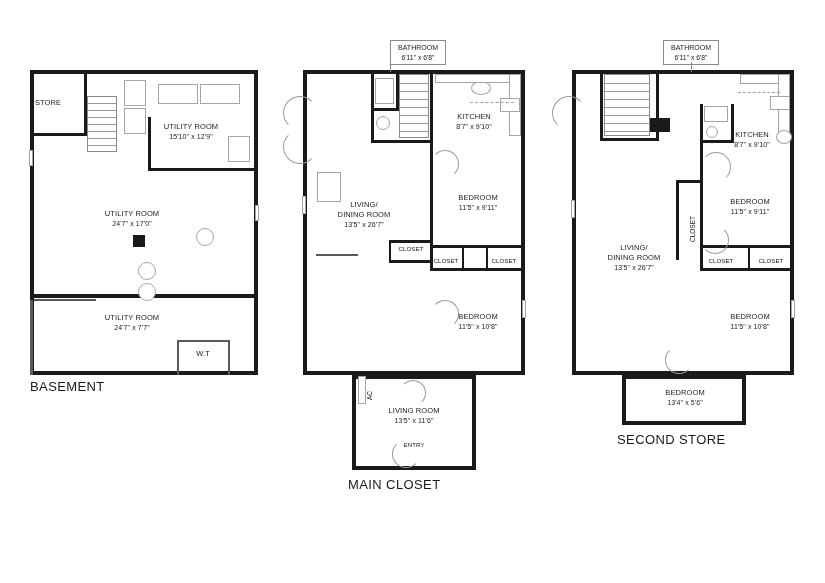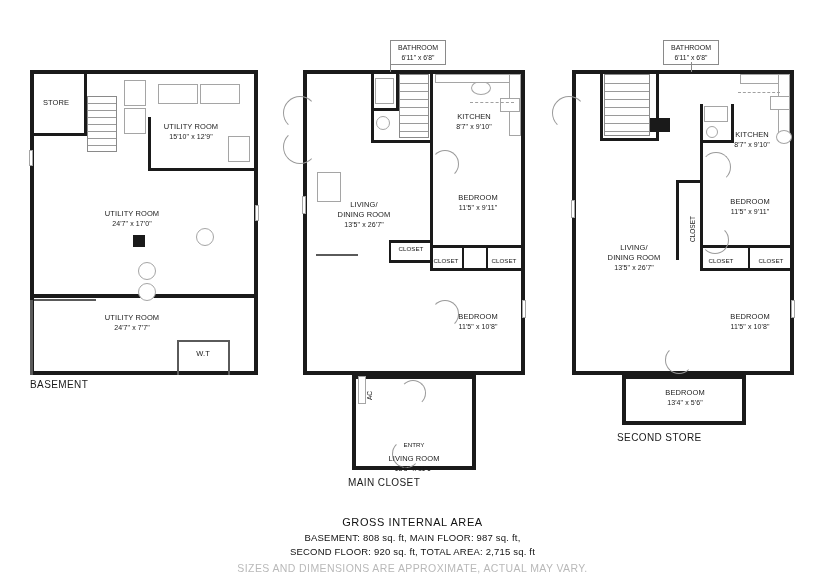--- a/index.html
+++ b/index.html
@@ -45,21 +45,21 @@
   .label .nm {
     display: block;
     font-size: 7.5px;
   }
   .label .dim {
     display: block;
     font-size: 7px;
   }
   .floor-title {
     position: absolute;
-    font-size: 10px;
+    font-size: 13px;
     letter-spacing: 0.4px;
     color: #1a1a1a;
     white-space: nowrap;
   }
   .callout {
     position: absolute;
     border: 1px solid #8a8a8a;
     background: #ffffff;
     text-align: center;
     font-size: 7px;
@@ -179,21 +179,21 @@
   <div class="fixture soft" style="left:124px; top:80px; width:22px; height:26px;"></div>
   <div class="fixture soft" style="left:124px; top:108px; width:22px; height:26px;"></div>
   <div class="fixture soft" style="left:228px; top:136px; width:22px; height:26px;"></div>
   <div class="fixture dark" style="left:133px; top:235px; width:12px; height:12px;"></div>
   <div class="fixture round soft" style="left:196px; top:228px; width:18px; height:18px;"></div>
   <div class="fixture round soft" style="left:138px; top:262px; width:18px; height:18px;"></div>
   <div class="fixture round soft" style="left:138px; top:283px; width:18px; height:18px;"></div>
   <div class="fixture soft" style="left:29px; top:150px; width:4px; height:16px;"></div>
   <div class="fixture soft" style="left:255px; top:205px; width:4px; height:16px;"></div>
 
-  <div class="label" style="left:56px; top:98px;">
+  <div class="label" style="left:48px; top:98px;">
     <span class="nm">STORE</span>
   </div>
   <div class="label" style="left:191px; top:122px;">
     <span class="nm">UTILITY ROOM</span>
     <span class="dim">15'10" x 12'9"</span>
   </div>
   <div class="label" style="left:132px; top:209px;">
     <span class="nm">UTILITY ROOM</span>
     <span class="dim">24'7" x 17'0"</span>
   </div>
@@ -271,21 +271,21 @@
     <span class="dim">13'5" x 26'7"</span>
   </div>
   <div class="label" style="left:478px; top:193px;">
     <span class="nm">BEDROOM</span>
     <span class="dim">11'5" x 9'11"</span>
   </div>
   <div class="label" style="left:478px; top:312px;">
     <span class="nm">BEDROOM</span>
     <span class="dim">11'5" x 10'8"</span>
   </div>
-  <div class="label" style="left:414px; top:406px;margin-top:48px;">
+  <div class="label" style="left:414px; top:406px;">
     <span class="nm">LIVING ROOM</span>
     <span class="dim">13'5" x 11'6"</span>
   </div>
   <div class="tiny" style="left:414px; top:441px;">ENTRY</div>
   <div class="vlabel" style="left:366px; top:400px; transform:rotate(-90deg);">AC</div>
   <div class="tiny" style="left:411px; top:245px;">CLOSET</div>
   <div class="tiny" style="left:446px; top:257px;">CLOSET</div>
   <div class="tiny" style="left:504px; top:257px;">CLOSET</div>
   <div class="floor-title" style="left:348px; top:477px;">MAIN CLOSET</div>
 
@@ -358,20 +358,14 @@
   </div>
   <div class="label" style="left:685px; top:388px;">
     <span class="nm">BEDROOM</span>
     <span class="dim">13'4" x 5'6"</span>
   </div>
   <div class="vlabel" style="left:689px; top:242px; transform:rotate(-90deg);">CLOSET</div>
   <div class="tiny" style="left:721px; top:257px;">CLOSET</div>
   <div class="tiny" style="left:771px; top:257px;">CLOSET</div>
   <div class="floor-title" style="left:617px; top:432px;">SECOND STORE</div>
 
-  <div id="summary" style="top:516px;">
-    <div class="t1">GROSS INTERNAL AREA</div>
-    <div class="t2">BASEMENT: 808 sq. ft, MAIN FLOOR: 987 sq. ft,</div>
-    <div class="t2">SECOND FLOOR: 920 sq. ft, TOTAL AREA: 2,715 sq. ft</div>
-    <div class="t3">SIZES AND DIMENSIONS ARE APPROXIMATE, ACTUAL MAY VARY.</div>
-  </div>
 
 </div>
 
 </body></html>

